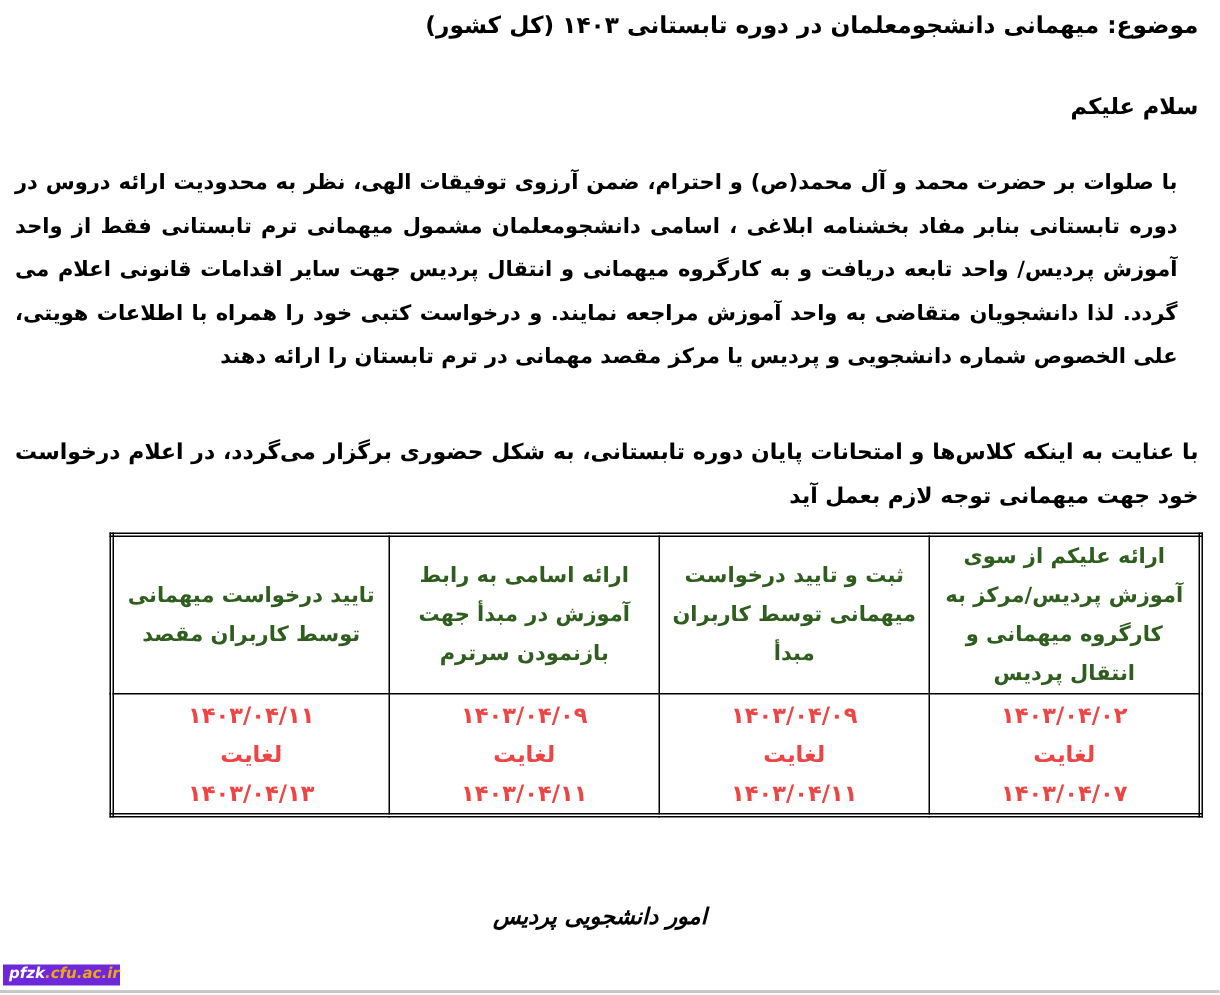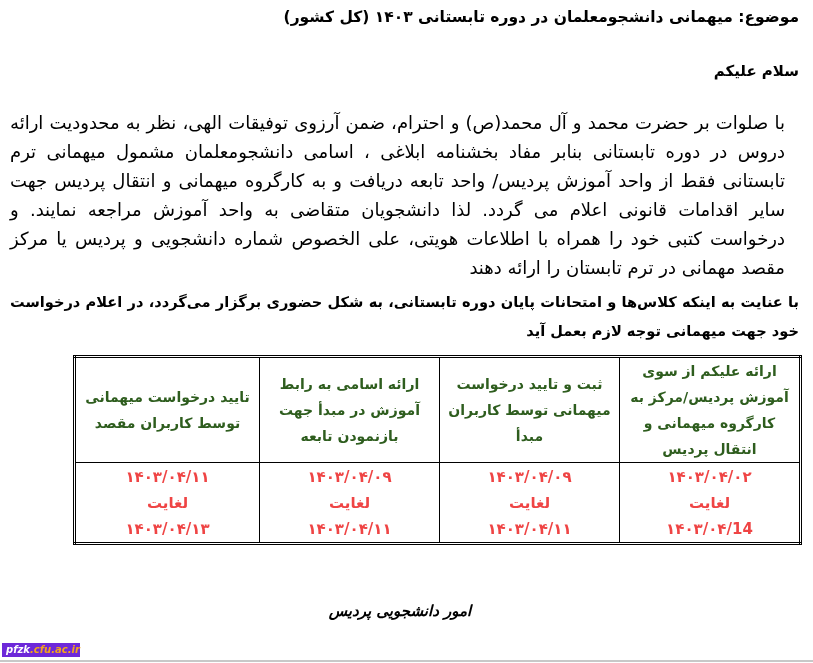--- a/index.html
+++ b/index.html
@@ -36,22 +36,22 @@
       top: 60px;
       font-weight: bold;
       font-size: 15px;
       line-height: 22px;
     }
     .body-para {
       position: absolute;
       right: 14px;
       left: 10px;
       top: 108px;
-      font-weight: normal;
-      font-size: 18px;
+      font-weight: bold;
+      font-size: 14px;
       line-height: 29px;
       text-align: justify;
       text-align-last: right;
     }
     .body-para p {
       margin: 0;
     }
     .body-para .indent {
       padding-right: 14px;
     }
@@ -150,28 +150,28 @@
     <p class="indent">با صلوات بر حضرت محمد و آل محمد(ص) و احترام، ضمن آرزوی توفیقات الهی، نظر به محدودیت ارائه دروس در دوره تابستانی بنابر مفاد بخشنامه ابلاغی ، اسامی دانشجومعلمان مشمول میهمانی ترم تابستانی فقط از واحد آموزش پردیس/ واحد تابعه دریافت و به کارگروه میهمانی و انتقال پردیس جهت سایر اقدامات قانونی اعلام می گردد. لذا دانشجویان متقاضی به واحد آموزش مراجعه نمایند. و درخواست کتبی خود را همراه با اطلاعات هویتی، علی الخصوص شماره دانشجویی و پردیس یا مرکز مقصد مهمانی در ترم تابستان را ارائه دهند</p>
   </div>
 
   <div class="note-para">با عنایت به اینکه کلاس‌ها و امتحانات پایان دوره تابستانی، به شکل حضوری برگزار می‌گردد، در اعلام درخواست خود جهت میهمانی توجه لازم بعمل آید</div>
 
   <table class="schedule">
     <tbody>
         <tr class="head">
       <td style="width:167px">ارائه علیکم از سوی آموزش پردیس/مرکز به کارگروه میهمانی و انتقال پردیس</td>
       <td style="width:167px">ثبت و تایید درخواست میهمانی توسط کاربران مبدأ</td>
-      <td style="width:167px">ارائه اسامی به رابط آموزش در مبدأ جهت بازنمودن تابعه</td>
+      <td style="width:167px">ارائه اسامی به رابط آموزش در مبدأ جهت بازنمودن سرترم</td>
       <td>تایید درخواست میهمانی توسط کاربران مقصد</td>
     </tr>
     <tr class="dates">
       <td>
         <span>۱۴۰۳/۰۴/۰۲</span>
         <span>لغایت</span>
-        <span>۱۴۰۳/۰۴/14</span>
+        <span>۱۴۰۳/۰۴/۰۷</span>
       </td>
       <td>
         <span>۱۴۰۳/۰۴/۰۹</span>
         <span>لغایت</span>
         <span>۱۴۰۳/۰۴/۱۱</span>
       </td>
       <td>
         <span>۱۴۰۳/۰۴/۰۹</span>
         <span>لغایت</span>
         <span>۱۴۰۳/۰۴/۱۱</span>

